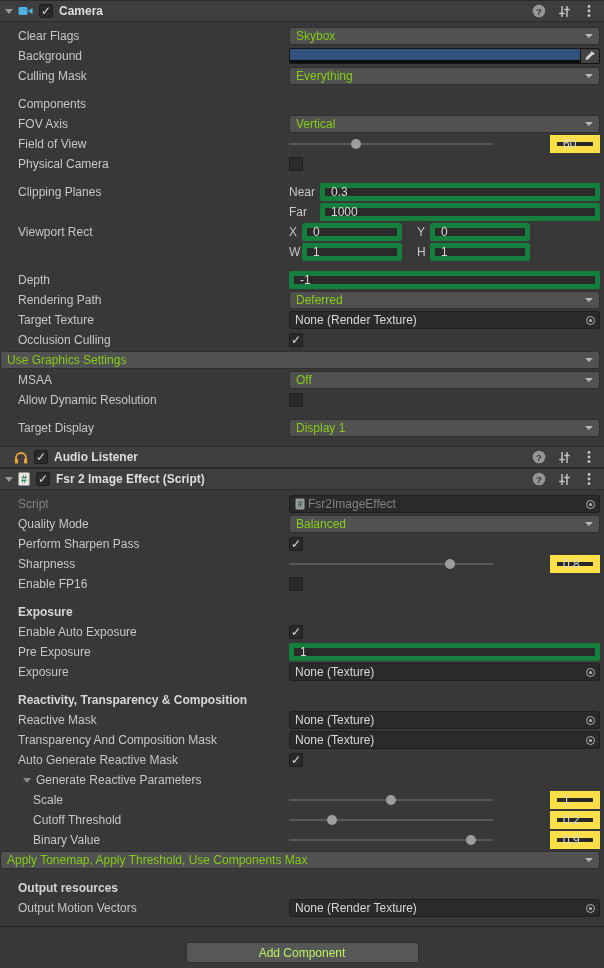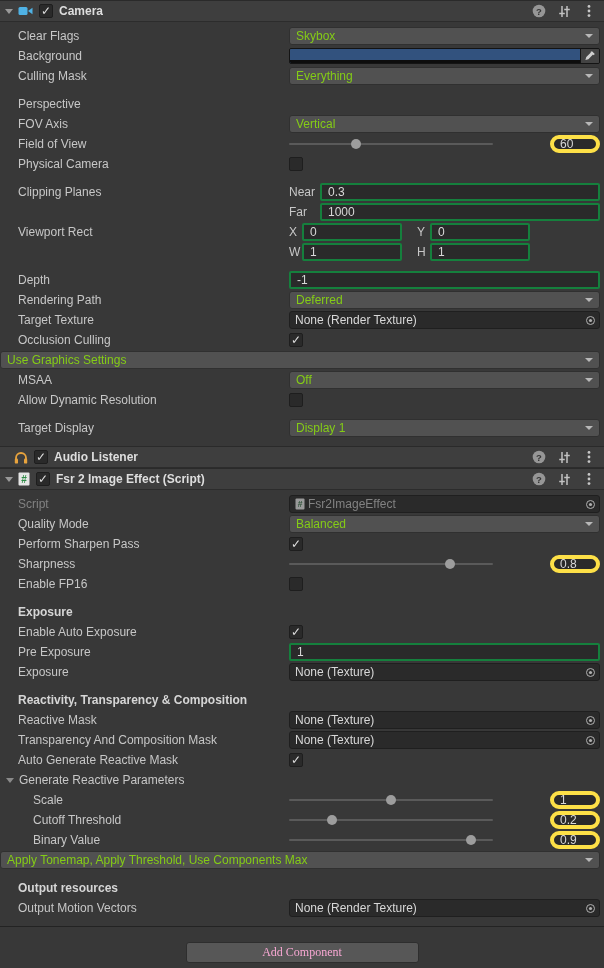--- a/index.html
+++ b/index.html
@@ -34,37 +34,37 @@
   }
   
   .comp-body { padding: 5px 0 7px 0; }
   .row { display: flex; align-items: center; height: 18px; margin-bottom: 2px; }
   .row-gap { height: 8px; }
   .row-label { width: 289px; flex-shrink: 0; padding-left: 18px; white-space: nowrap; overflow: hidden; }
   .row-label.indent { padding-left: 33px; }
   .row-label.auto { width: auto; }
   .row-control { flex: 1; margin-right: 4px; display: flex; align-items: center; height: 18px; min-width: 0; }
   .section-label { font-weight: bold; color: #d6d6d6; }
-  .foldout-label { display: flex; align-items: center; padding-left: 6px; }
+  .foldout-label { display: flex; align-items: center; padding-left: 23px; }
   .foldout-label .tri { margin-right: 5px; border-top-color: #8a8a8a; }
   
   .dropdown {
     flex: 1; height: 18px; min-width: 0;
     background: #515151; border: 1px solid #303030; border-radius: 3px;
     display: flex; align-items: center; padding: 0 6px; color: #84cc16;
   }
   .dd-text { flex: 1; white-space: nowrap; overflow: hidden; }
   .dd-arrow {
     width: 0; height: 0; flex-shrink: 0;
     border-left: 4px solid transparent; border-right: 4px solid transparent;
     border-top: 4px solid #b8b8b8; margin-left: 4px;
   }
   .text-field {
     flex: 1; height: 18px; min-width: 0;
-    background: #2a2a2a; border: 2px solid #15803d; border-radius: 2px;
+    background: #2a2a2a; border: 5px solid #15803d; border-radius: 2px;
     display: flex; align-items: center; padding: 0 6px; color: #d8d8d8;
   }
   .text-field.fixed { flex: none; width: 100px; }
   .object-field {
     flex: 1; height: 18px; min-width: 0;
     background: #2a2a2a; border: 1px solid #1f1f1f; border-radius: 3px;
     display: flex; align-items: center; padding-left: 5px; color: #d8d8d8;
   }
   .obj-text { flex: 1; white-space: nowrap; overflow: hidden; }
   .obj-picker { width: 18px; height: 16px; display: flex; align-items: center; justify-content: center; flex-shrink: 0; }
@@ -74,42 +74,42 @@
     background: #2a2a2a; border: 1px solid #1e1e1e; border-radius: 2px;
     display: flex; align-items: center; justify-content: center;
   }
   .checkbox .mark { display: none; color: #dcdcdc; font-size: 12px; line-height: 1; margin-top: -1px; }
   .checkbox.checked .mark { display: block; }
   .slider-wrap { flex: 1; display: flex; align-items: center; min-width: 0; }
   .slider-track { flex: 1; height: 2px; background: #5a5a5a; position: relative; margin-right: 9px; border-radius: 1px; }
   .slider-handle { position: absolute; top: -4px; width: 10px; height: 10px; border-radius: 50%; background: #9d9d9d; }
   .value-box {
     width: 50px; height: 18px; flex-shrink: 0;
-    background: #2a2a2a; border: 4px solid #fde047; border-radius: 9px;
+    background: #2a2a2a; border: 7px solid #fde047; border-radius: 0;
     display: flex; align-items: center; padding: 0 6px; color: #d8d8d8; margin-left: 48px;
   }
   .sub-label { flex-shrink: 0; color: #c7c7c7; }
   .sub-label.w30 { width: 31px; }
   .sub-label.w13 { width: 13px; }
   .dual-group { display: flex; align-items: center; margin-right: 15px; }
   .color-field { flex: 1; height: 16px; display: flex; align-items: stretch; border: 1px solid #141414; border-radius: 2px; overflow: hidden; }
   .swatch { flex: 1; position: relative; }
   .alpha-strip { position: absolute; left: 0; right: 0; bottom: 0; height: 3px; background: #0d0d0d; }
   .eyedrop { width: 19px; background: #434343; border-left: 1px solid #141414; display: flex; align-items: center; justify-content: center; }
   .muted { color: #828282 !important; }
   
   .footer {
     flex: 1; border-top: 1px solid #232323;
     display: flex; justify-content: center; align-items: flex-start;
     padding-top: 15px;
   }
   .add-component {
     width: 233px; height: 21px;
     background: #575757; border: 1px solid #2e2e2e; border-radius: 3px;
-    color: #f9a8d4; font-family: Liberation Serif, serif; font-size: 12px;
+    color: #bef264; font-family: Liberation Sans, sans-serif; font-size: 12px;
   }
 </style>
 </head>
 <body>
 
 <div id="inspector">
   <div id="components-root">
       <div class="component">
         <div class="comp-header">
           <span class="hdr-left">
@@ -188,21 +188,21 @@
             <div class="row-label">Culling Mask</div>
             <div class="row-control">
               <div class="dropdown">
                 <span class="dd-text">Everything</span>
                 <span class="dd-arrow"></span>
               </div>
             </div>
           </div>
           <div class="row-gap"></div>
           <div class="row">
-            <div class="row-label">Perspective</div>
+            <div class="row-label">Components</div>
           </div>
           <div class="row">
             <div class="row-label">FOV Axis</div>
             <div class="row-control">
               <div class="dropdown">
                 <span class="dd-text">Vertical</span>
                 <span class="dd-arrow"></span>
               </div>
             </div>
           </div>

